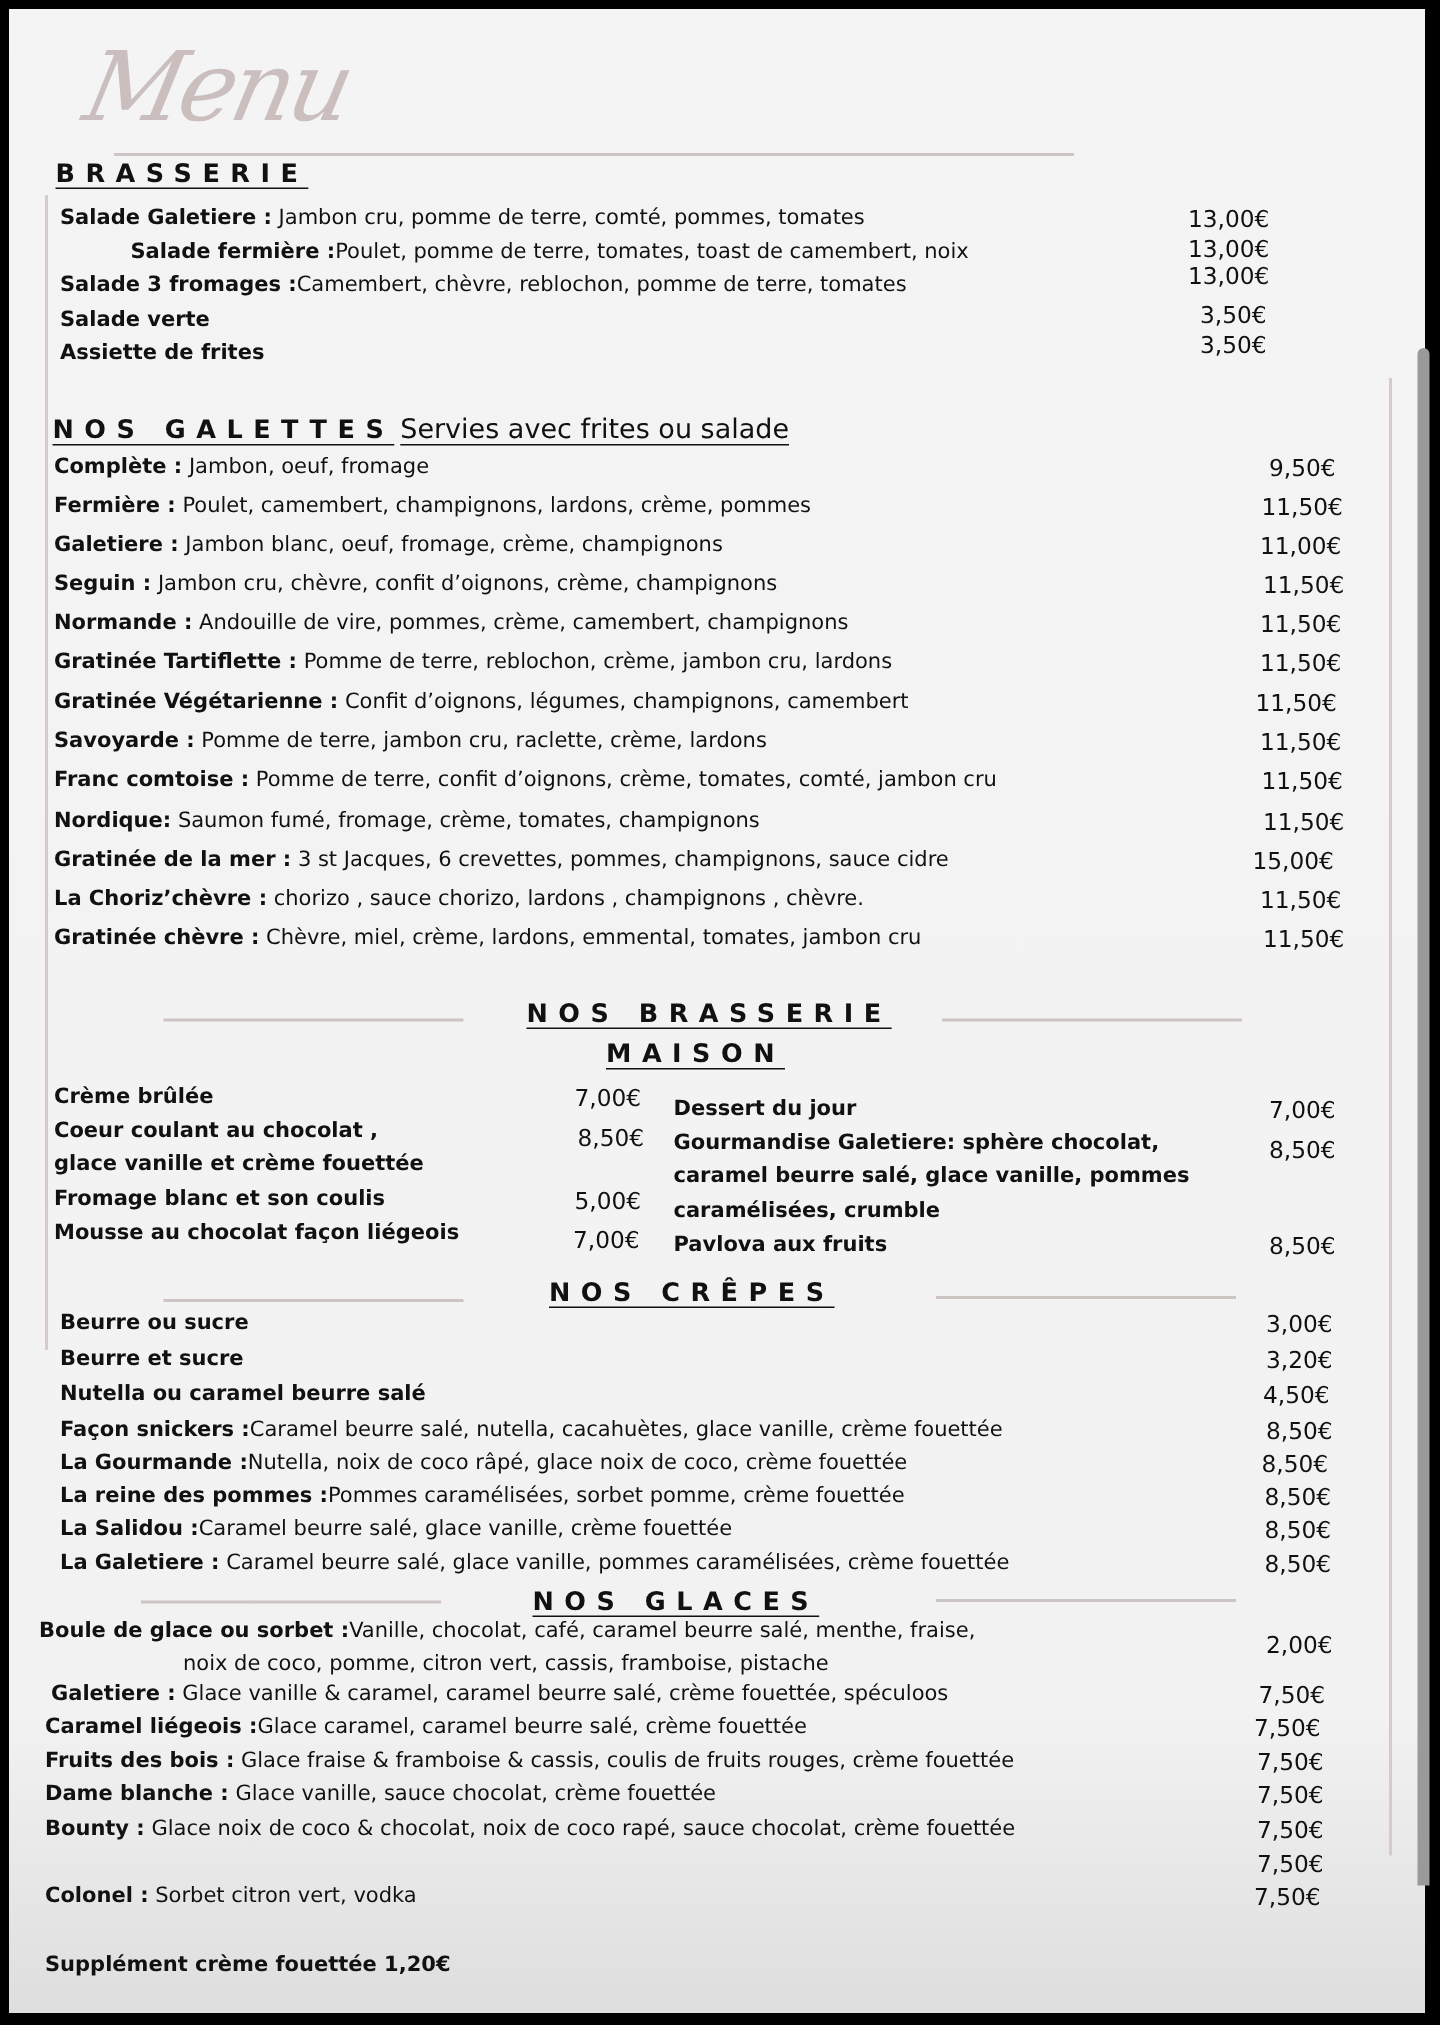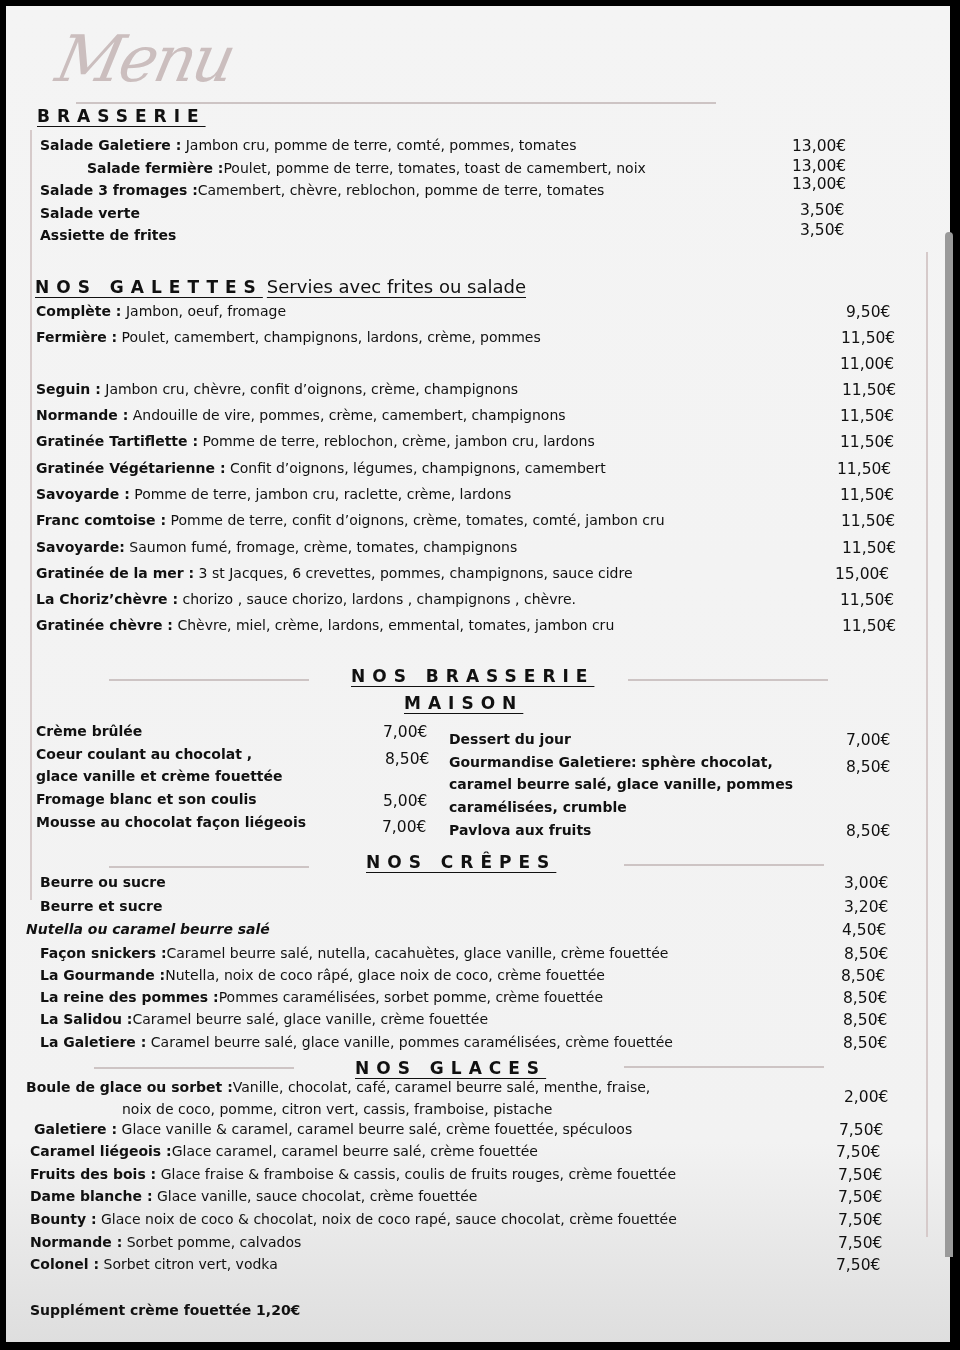--- a/index.html
+++ b/index.html
@@ -55,34 +55,35 @@
   <div class="price" style="left:794px;top:195px;">3,50€</div>
   <div class="row" style="left:34px;top:221px;"><b>Assiette de frites</b></div>
   <div class="price" style="left:794px;top:215px;">3,50€</div>
 
   <div class="sec-title" style="left:29px;top:270px;"><span>NOS GALETTES</span><span class="subtitle">Servies avec frites ou salade</span></div>
 
   <div class="row" style="left:30px;top:297px;"><b>Complète :</b> <span>Jambon, oeuf, fromage</span></div>
   <div class="price" style="left:840px;top:297px;">9,50€</div>
   <div class="row" style="left:30px;top:323px;"><b>Fermière :</b> <span>Poulet, camembert, champignons, lardons, crème, pommes</span></div>
   <div class="price" style="left:835px;top:323px;">11,50€</div>
+  <div class="row" style="left:30px;top:349px;"><b>Galetiere :</b> <span>Jambon blanc, oeuf, fromage, crème, champignons</span></div>
   <div class="price" style="left:834px;top:349px;">11,00€</div>
   <div class="row" style="left:30px;top:375px;"><b>Seguin :</b> <span>Jambon cru, chèvre, confit d’oignons, crème, champignons</span></div>
   <div class="price" style="left:836px;top:375px;">11,50€</div>
   <div class="row" style="left:30px;top:401px;"><b>Normande :</b> <span>Andouille de vire, pommes, crème, camembert, champignons</span></div>
   <div class="price" style="left:834px;top:401px;">11,50€</div>
   <div class="row" style="left:30px;top:427px;"><b>Gratinée Tartiflette :</b> <span>Pomme de terre, reblochon, crème, jambon cru, lardons</span></div>
   <div class="price" style="left:834px;top:427px;">11,50€</div>
   <div class="row" style="left:30px;top:454px;"><b>Gratinée Végétarienne :</b> <span>Confit d’oignons, légumes, champignons, camembert</span></div>
   <div class="price" style="left:831px;top:454px;">11,50€</div>
   <div class="row" style="left:30px;top:480px;"><b>Savoyarde :</b> <span>Pomme de terre, jambon cru, raclette, crème, lardons</span></div>
   <div class="price" style="left:834px;top:480px;">11,50€</div>
   <div class="row" style="left:30px;top:506px;"><b>Franc comtoise :</b> <span>Pomme de terre, confit d’oignons, crème, tomates, comté, jambon cru</span></div>
   <div class="price" style="left:835px;top:506px;">11,50€</div>
-  <div class="row" style="left:30px;top:533px;"><b>Savoyarde:</b> <span>Saumon fumé, fromage, crème, tomates, champignons</span></div>
+  <div class="row" style="left:30px;top:533px;"><b>Nordique:</b> <span>Saumon fumé, fromage, crème, tomates, champignons</span></div>
   <div class="price" style="left:836px;top:533px;">11,50€</div>
   <div class="row" style="left:30px;top:559px;"><b>Gratinée de la mer :</b> <span>3 st Jacques, 6 crevettes, pommes, champignons, sauce cidre</span></div>
   <div class="price" style="left:829px;top:559px;">15,00€</div>
   <div class="row" style="left:30px;top:585px;"><b>La Choriz’chèvre :</b> <span>chorizo , sauce chorizo, lardons , champignons , chèvre.</span></div>
   <div class="price" style="left:834px;top:585px;">11,50€</div>
   <div class="row" style="left:30px;top:611px;"><b>Gratinée chèvre :</b> <span>Chèvre, miel, crème, lardons, emmental, tomates,  jambon cru</span></div>
   <div class="price" style="left:836px;top:611px;">11,50€</div>
 
   <div class="rule" style="left:103px;top:673px;width:200px;"></div>
   <div class="sec-title" style="left:345px;top:660px;">NOS BRASSERIE</div>
@@ -109,21 +110,21 @@
   <div class="price" style="left:840px;top:816px;">8,50€</div>
 
   <div class="rule" style="left:103px;top:860px;width:200px;"></div>
   <div class="sec-title" style="left:360px;top:846px;">NOS CRÊPES</div>
   <div class="rule" style="left:618px;top:858px;width:200px;"></div>
 
   <div class="row" style="left:34px;top:868px;"><b>Beurre ou sucre</b></div>
   <div class="price" style="left:838px;top:868px;">3,00€</div>
   <div class="row" style="left:34px;top:892px;"><b>Beurre et sucre</b></div>
   <div class="price" style="left:838px;top:892px;">3,20€</div>
-  <div class="row" style="left:20px;top:915px;font-style:italic;"><b>Nutella ou caramel beurre salé</b></div>
+  <div class="row" style="left:34px;top:915px;"><b>Nutella ou caramel beurre salé</b></div>
   <div class="price" style="left:836px;top:915px;">4,50€</div>
   <div class="row" style="left:34px;top:939px;"><b>Façon snickers :</b><span>Caramel beurre salé, nutella, cacahuètes, glace vanille, crème fouettée</span></div>
   <div class="price" style="left:838px;top:939px;">8,50€</div>
   <div class="row" style="left:34px;top:961px;"><b>La Gourmande :</b><span>Nutella, noix de coco râpé, glace noix de coco, crème fouettée</span></div>
   <div class="price" style="left:835px;top:961px;">8,50€</div>
   <div class="row" style="left:34px;top:983px;"><b>La reine des pommes :</b><span>Pommes caramélisées, sorbet pomme, crème fouettée</span></div>
   <div class="price" style="left:837px;top:983px;">8,50€</div>
   <div class="row" style="left:34px;top:1005px;"><b>La Salidou :</b><span>Caramel beurre salé, glace vanille, crème fouettée</span></div>
   <div class="price" style="left:837px;top:1005px;">8,50€</div>
   <div class="row" style="left:34px;top:1028px;"><b>La Galetiere :</b><span> Caramel beurre salé, glace vanille, pommes caramélisées, crème fouettée</span></div>
@@ -140,21 +141,20 @@
   <div class="row" style="left:28px;top:1115px;"><b>Galetiere :</b><span> Glace vanille &amp; caramel, caramel beurre salé, crème fouettée, spéculoos</span></div>
   <div class="price" style="left:833px;top:1115px;">7,50€</div>
   <div class="row" style="left:24px;top:1137px;"><b>Caramel liégeois :</b><span>Glace caramel, caramel beurre salé, crème fouettée</span></div>
   <div class="price" style="left:830px;top:1137px;">7,50€</div>
   <div class="row" style="left:24px;top:1160px;"><b>Fruits des bois :</b><span> Glace fraise &amp; framboise &amp; cassis, coulis de fruits rouges, crème fouettée</span></div>
   <div class="price" style="left:832px;top:1160px;">7,50€</div>
   <div class="row" style="left:24px;top:1182px;"><b>Dame blanche :</b><span> Glace vanille, sauce chocolat, crème fouettée</span></div>
   <div class="price" style="left:832px;top:1182px;">7,50€</div>
   <div class="row" style="left:24px;top:1205px;"><b>Bounty :</b><span> Glace noix de coco &amp; chocolat, noix de coco rapé, sauce chocolat, crème fouettée</span></div>
   <div class="price" style="left:832px;top:1205px;">7,50€</div>
-  <div class="row" style="left:24px;top:1228px;"><b>Normande :</b><span> Sorbet pomme, calvados</span></div>
   <div class="price" style="left:832px;top:1228px;">7,50€</div>
   <div class="row" style="left:24px;top:1250px;"><b>Colonel :</b><span> Sorbet citron vert, vodka</span></div>
   <div class="price" style="left:830px;top:1250px;">7,50€</div>
 
   <div class="row bold" style="left:24px;top:1296px;">Supplément crème fouettée 1,20€</div>
 </div>
 
 <div class="scrollbar"></div>
 
 </body></html>

